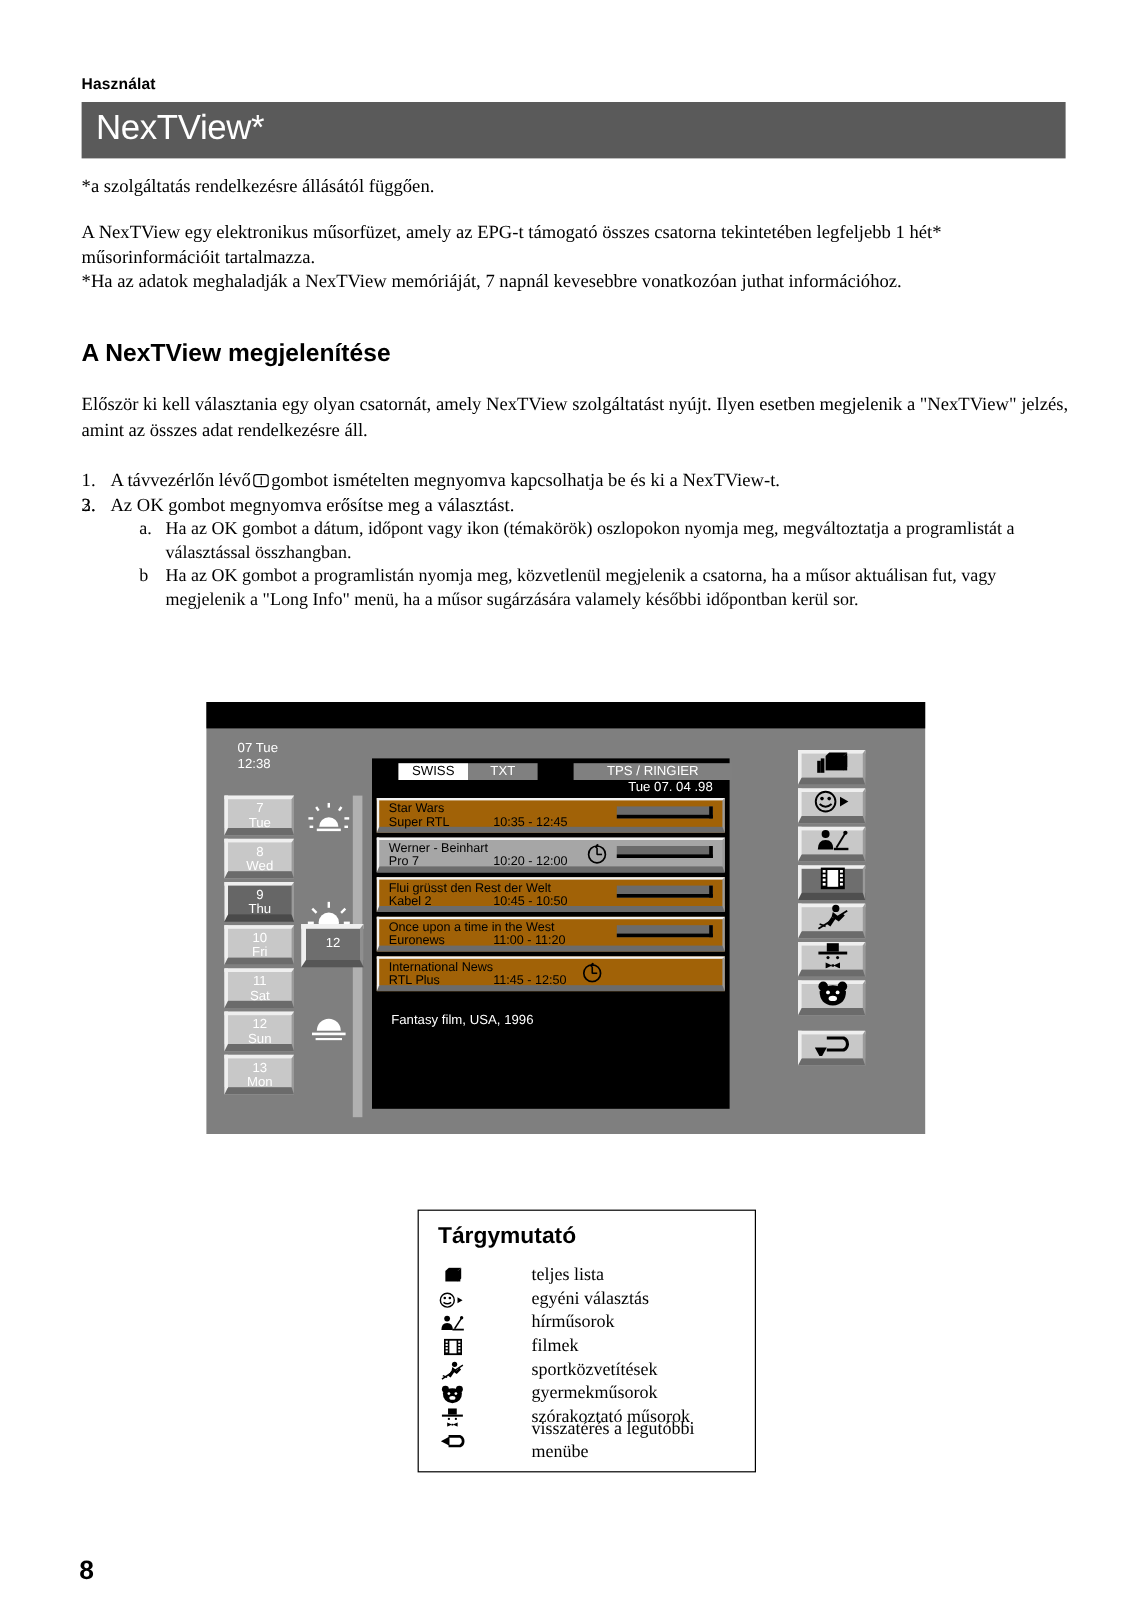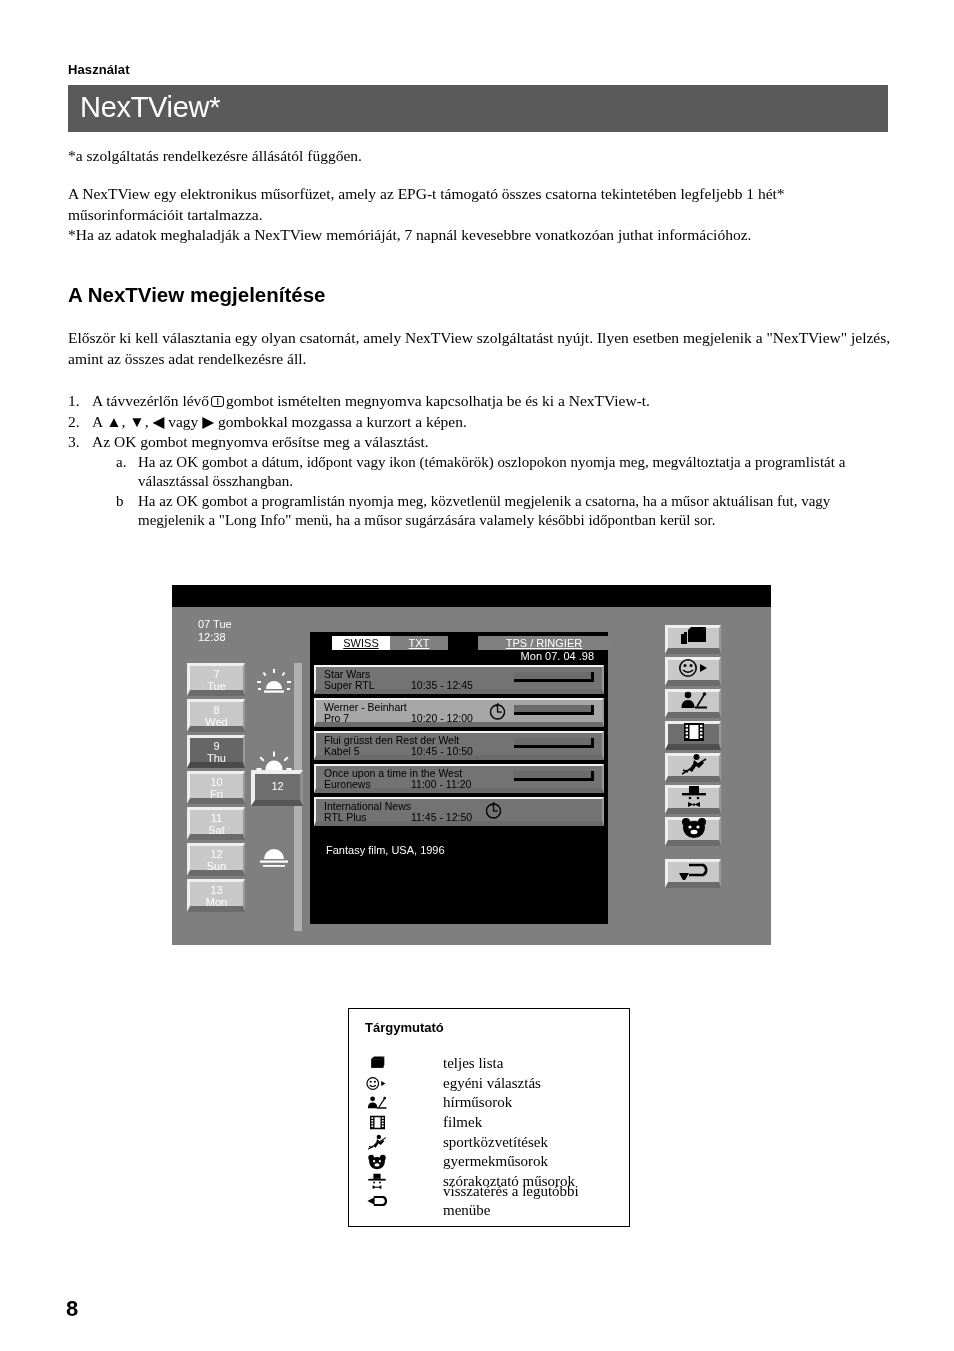--- a/index.html
+++ b/index.html
@@ -238,38 +238,37 @@
     position: relative;
     height: 33px;
   }
   .tag {
     position: absolute;
     font-family: "Liberation Sans", sans-serif;
     font-size: 11px;
     text-align: center;
     line-height: 14px;
     height: 14px;
-    text-decoration: underline;
   }
   .tag-swiss { left: 22px; top: 4px; width: 58px; background: #ffffff; color: #000; }
   .tag-txt   { left: 80px; top: 4px; width: 58px; background: #808080; color: #ffffff; }
   .tag-tps   { left: 168px; top: 4px; width: 132px; background: #808080; color: #ffffff; }
   .tag-date  {
     position: absolute;
     right: 14px;
     top: 18px;
     color: #ffffff;
     font-family: "Liberation Sans", sans-serif;
     font-size: 11px;
   }
   .prog-row {
     position: relative;
     height: 29px;
     margin: 0 4px 4px 4px;
-    background: #737373;
+    background: #a16207;
     border-top: 2px solid #f2f2f2;
     border-left: 2px solid #f2f2f2;
     border-bottom: 5px solid #6b6b6b;
     border-right: 2px solid #9a9a9a;
     box-sizing: border-box;
     font-family: "Liberation Sans", sans-serif;
     font-size: 10.5px;
     color: #000;
   }
   .prog-row.hl { background: #a6a6a6; }
@@ -343,21 +342,21 @@
     border: 1.6px solid #000;
     box-sizing: border-box;
     background: #fff;
   }
   .legend-title {
     position: absolute;
     left: 16px;
     top: 11px;
     font-family: "Liberation Sans", sans-serif;
     font-weight: bold;
-    font-size: 13px;
+    font-size: 19px;
   }
   .legend-list {
     position: absolute;
     left: 8px;
     top: 45px;
     right: 6px;
   }
   .legend-row {
     display: flex;
     align-items: center;
@@ -405,21 +404,20 @@
 
 <div class="olist">
 
   <div class="li-row">
     <span class="li-num">1.</span>
     <span>A távvezérlőn lévő</span><span class="glyph-remote"></span><span>gombot ismételten megnyomva kapcsolhatja be és ki a NexTView-t.</span>
   </div>
 
   <div class="li-row">
     <span class="li-num">2.</span>
-    <span>A ▲, ▼, ◀ vagy ▶ gombokkal mozgassa a kurzort a képen.</span>
   </div>
 
   <div class="li-row">
     <span class="li-num">3.</span>
     <span>Az OK gombot megnyomva erősítse meg a választást.</span>
 
     <div class="sublist">
       <div class="sub-row">
         <span class="sub-let">a.</span>
         <span>Ha az OK gombot a dátum, időpont vagy ikon (témakörök) oszlopokon nyomja meg, megváltoztatja a programlistát a választással összhangban.</span>
@@ -498,21 +496,21 @@
   </div>
 
   <div class="slider-track"></div>
   <div class="slider-thumb">12</div>
 
   <div class="prog">
     <div class="prog-head">
       <div class="tag tag-swiss">SWISS</div>
       <div class="tag tag-txt">TXT</div>
       <div class="tag tag-tps">TPS / RINGIER</div>
-      <div class="tag-date">Mon 07. 04 .98</div>
+      <div class="tag-date">Tue 07. 04 .98</div>
     </div>
 
     <div class="prog-row">
       <span class="pr-title">Star Wars</span>
       <span class="pr-chan">Super RTL</span>
       <span class="pr-time">10:35 - 12:45</span>
       <span class="pr-bar"></span>
     </div>
 
     <div class="prog-row hl">
@@ -525,21 +523,21 @@
           <rect x="7.9" y="3.5" width="1.3" height="5.8" fill="#000"></rect>
           <rect x="8.5" y="8.4" width="4.2" height="1.3" fill="#000"></rect>
           <rect x="7.6" y="0.3" width="1.6" height="3.6" fill="#000" transform="rotate(28 8.4 2)"></rect>
         </svg>
       </span>
       <span class="pr-bar"></span>
     </div>
 
     <div class="prog-row">
       <span class="pr-title">Flui grüsst den Rest der Welt</span>
-      <span class="pr-chan">Kabel 5</span>
+      <span class="pr-chan">Kabel 2</span>
       <span class="pr-time">10:45 - 10:50</span>
       <span class="pr-bar"></span>
     </div>
 
     <div class="prog-row">
       <span class="pr-title">Once upon a time in the West</span>
       <span class="pr-chan">Euronews</span>
       <span class="pr-time">11:00 - 11:20</span>
       <span class="pr-bar"></span>
     </div>

